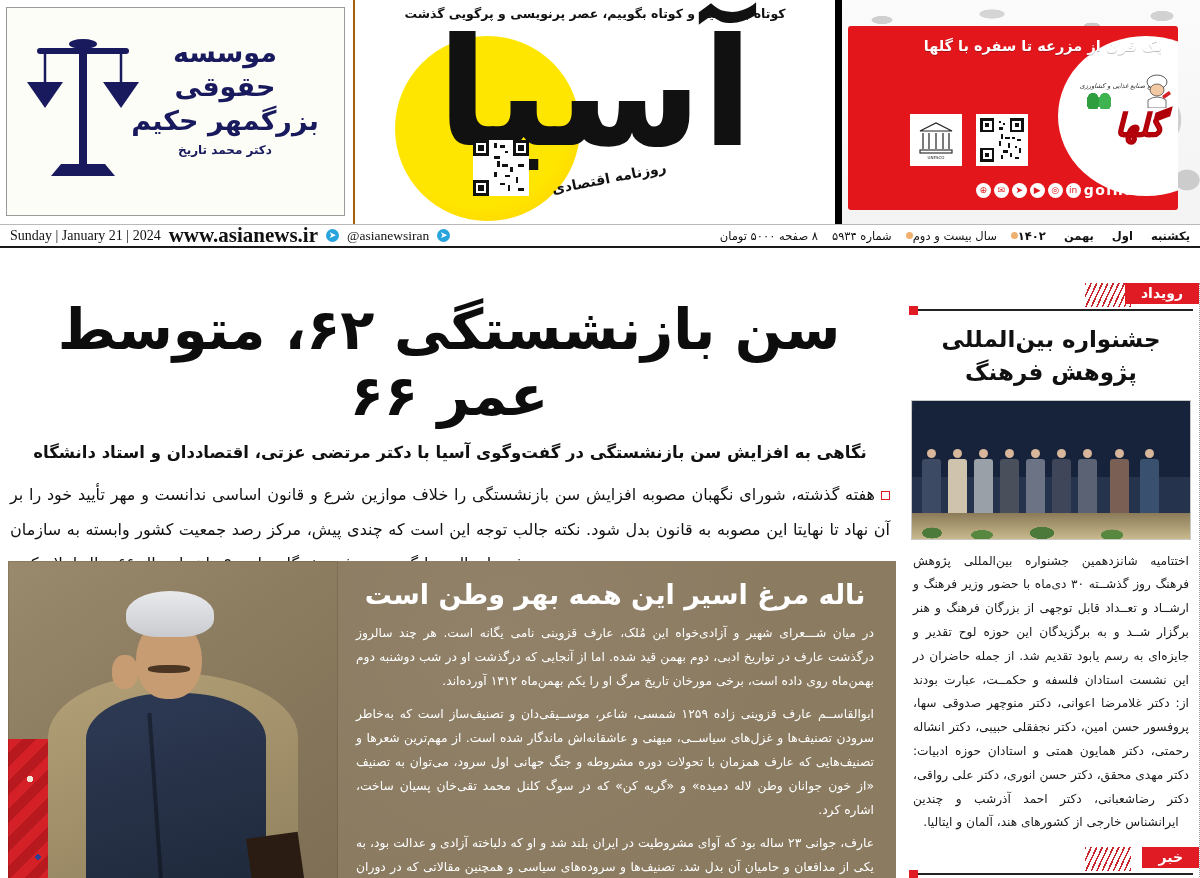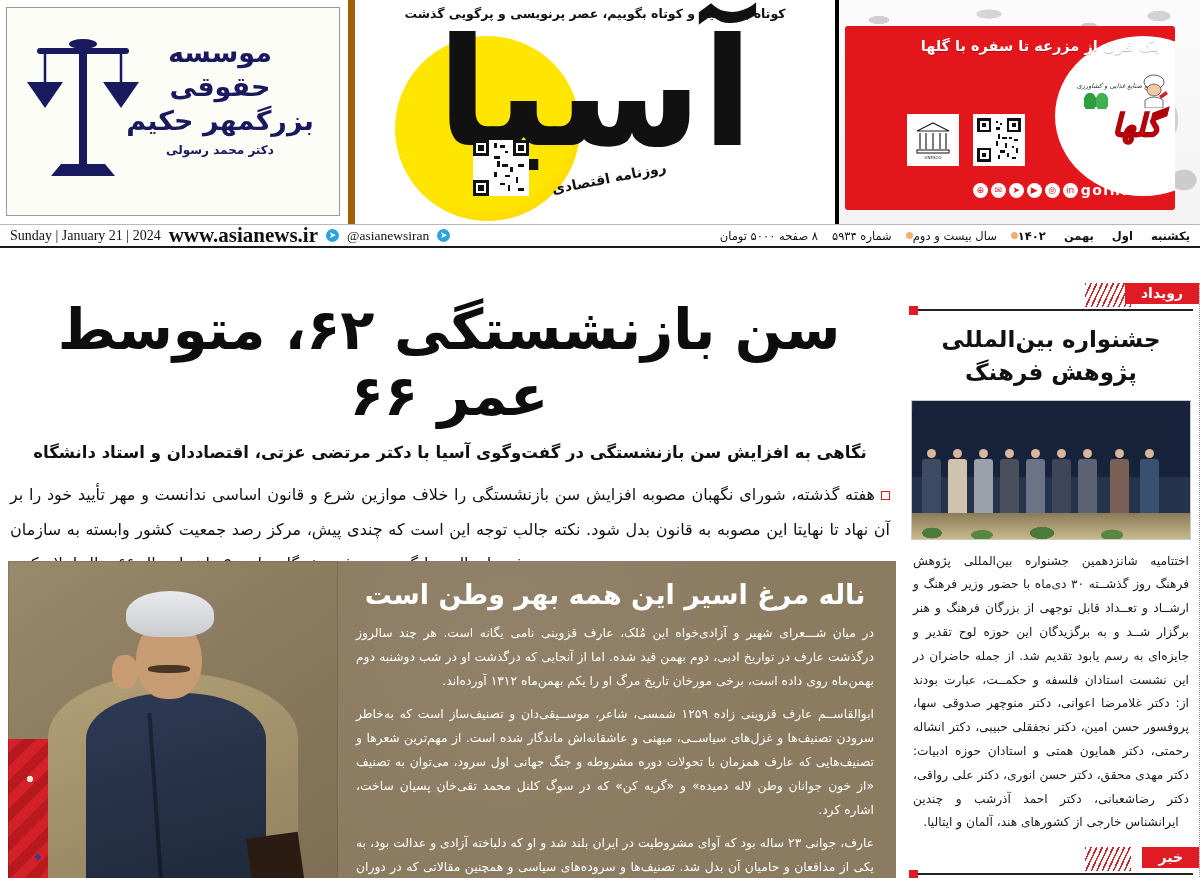--- a/index.html
+++ b/index.html
@@ -22,21 +22,21 @@
     width: 1200px; height: 224px;
     display: flex; flex-direction: row;
   }
 
   
   .ad-golha {
     position: relative;
     width: 365px; height: 224px;
     background: #f2f2f2;
     overflow: hidden;
-    border-left: 4px solid #000000;
+    border-left: 7px solid #000000;
   }
   .ad-herb-band {
     position: absolute; inset: 0;
     background:
       radial-gradient(ellipse 18px 7px at 40px 20px, #cfcfcf 0 55%, transparent 60%),
       radial-gradient(ellipse 22px 8px at 150px 14px, #d5d5d5 0 55%, transparent 60%),
       radial-gradient(ellipse 14px 6px at 250px 26px, #cbcbcb 0 55%, transparent 60%),
       radial-gradient(ellipse 20px 9px at 320px 16px, #d2d2d2 0 55%, transparent 60%),
       radial-gradient(ellipse 16px 30px at 330px 120px, #d0d0d0 0 55%, transparent 60%),
       radial-gradient(ellipse 22px 18px at 345px 180px, #cccccc 0 55%, transparent 60%),
@@ -134,21 +134,21 @@
     transform: rotate(-11deg);
   }
   .logo-qr {
     position: absolute; left: 118px; bottom: 28px;
     width: 56px; height: 56px;
   }
 
   
   .ad-legal {
     position: relative; width: 355px; height: 224px;
-    background: #fff; border-right: 7px solid #a16207;
+    background: #fff; border-right: 2px solid #a16207;
   }
   .ad-legal-inner {
     position: absolute; inset: 7px 8px 8px 6px;
     border: 1px solid #9a9a9a; background: #fdfdf7;
   }
   .ad-legal-scale {
     position: absolute; left: 16px; top: 22px; width: 120px; height: 160px;
   }
   .ad-legal-text {
     position: absolute; right: 14px; top: 28px; width: 210px;
@@ -510,21 +510,21 @@
           <ellipse cx="60" cy="14" rx="14" ry="5" fill="#191a5e"></ellipse>
           <line x1="22" y1="24" x2="22" y2="52" stroke="#191a5e" stroke-width="2.5"></line>
           <line x1="98" y1="24" x2="98" y2="52" stroke="#191a5e" stroke-width="2.5"></line>
           <path d="M4 52 L40 52 L22 78 Z" fill="#191a5e"></path>
           <path d="M80 52 L116 52 L98 78 Z" fill="#191a5e"></path>
           <path d="M38 134 L82 134 L92 146 L28 146 Z" fill="#191a5e"></path>
         </svg>
         <div class="ad-legal-text">
           <div class="ad-legal-l1">موسسه حقوقی</div>
           <div class="ad-legal-l2">بزرگمهر حکیم</div>
-          <div class="ad-legal-person">دکتر محمد رسولی</div>
+          <div class="ad-legal-person">دکتر محمد تاریخ</div>
         </div>
       </div>
     </div>
   </div>
 
   <div class="infobar">
     <div class="seg ib-right">
       <span>یکشنبه</span>
       <span>اول</span>
       <span>بهمن</span>

